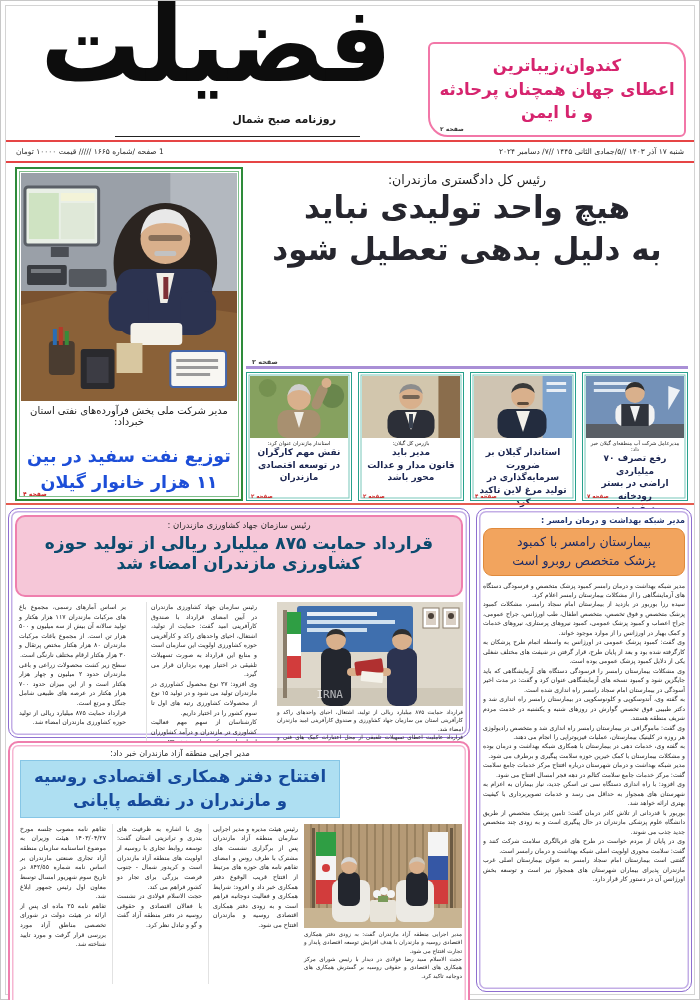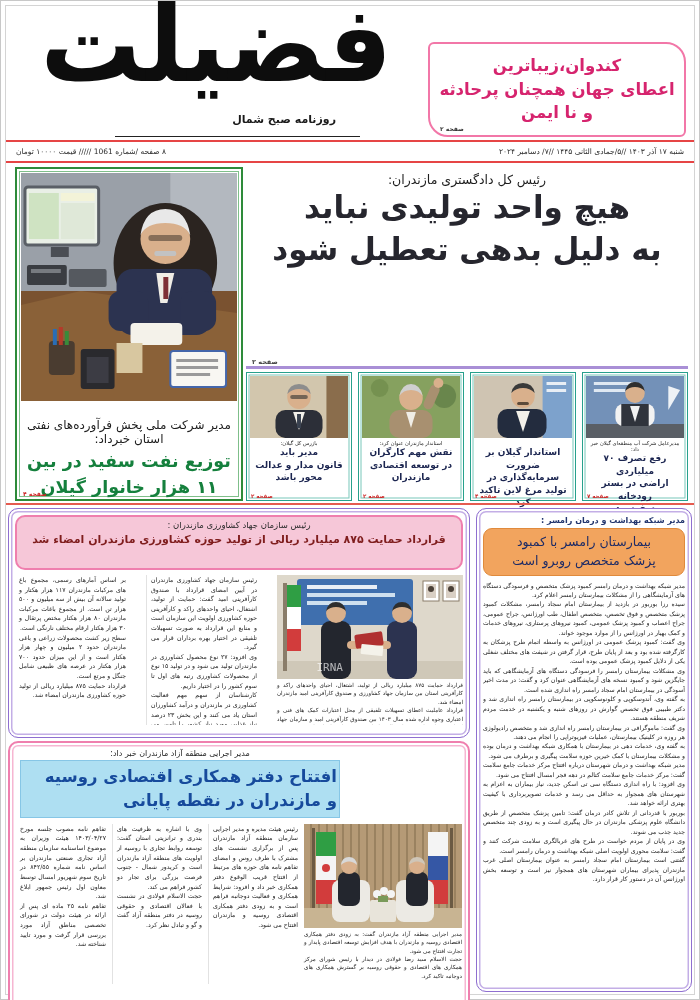--- a/index.html
+++ b/index.html
@@ -44,22 +44,22 @@
   .lead-page { position:absolute; left:6px; bottom:0; font-size:6.5px; font-weight:bold; color:#444; }
   .purple-rule { position:absolute; left:246px; top:366px; width:442px; height:3px; background:#a98fd6; }
 
   
   .kerosene-box {
     position:absolute; left:15px; top:167px; width:228px; height:334px;
     border:2px solid #2e8b3a; box-shadow:inset 0 0 0 2px #fff, inset 0 0 0 3px #7fbf8a;
     padding:4px; background:#fff; text-align:center;
   }
   .kerosene-box svg { display:block; width:100%; height:228px; }
-  .kerosene-kicker { font-size:12px; color:#1d1d1d; margin-top:17px; }
-  .kerosene-headline { margin-top:2px; font-size:17.5px; font-weight:bold; color:#15803d; line-height:1.5; white-space:pre-line; }
+  .kerosene-kicker { font-size:10px; color:#1d1d1d; margin-top:4px; }
+  .kerosene-headline { margin-top:16px; font-size:17.5px; font-weight:bold; color:#1d4ed8; line-height:1.5; white-space:pre-line; }
   .kerosene-page { position:absolute; left:6px; bottom:2px; font-size:6px; font-weight:bold; color:#c22; }
 
   
   .teal-row { position:absolute; left:246px; top:372px; width:442px; height:129px; display:flex; gap:6px; direction:ltr; }
   .news-box {
     flex:1; border:1.5px solid #27a08c; box-shadow:inset 0 0 0 1.5px #fff, inset 0 0 0 2.5px #79c7ba;
     padding:3px; background:#fff; text-align:center; position:relative; direction:rtl;
   }
   .news-box svg { display:block; width:100%; height:62px; }
   .news-kicker { font-size:5.2px; color:#222; margin-top:2px; min-height:6px; }
@@ -78,21 +78,21 @@
     border-radius:10px; background:#fff; padding:6px;
   }
 
   
   .agri { position:absolute; left:8px; top:508px; width:462px; height:230px; }
   .agri-headbox {
     border:2px solid #ef7fae; background:#f6c7d8; border-radius:10px;
     text-align:center; padding:3px 4px 22px;
   }
   .agri-kicker { font-size:8.5px; color:#2a2a2a; }
-  .agri-headline { font-size:11px; font-weight:bold; color:#7f1d1d; margin-top:3px; }
+  .agri-headline { font-size:17px; font-weight:bold; color:#0c4a6e; margin-top:3px; }
   .agri-body { margin-top:5px; display:grid; grid-template-columns:186px 1fr 1fr; gap:20px; direction:rtl; height:150px; overflow:hidden; }
   .agri-photo-cell svg { display:block; width:100%; height:104px; }
   .photo-caption { font-size:5.6px; line-height:1.5; text-align:justify; color:#1d1d1d; margin-top:2px; white-space:pre-line; }
   .body-col { font-size:6.2px; line-height:1.55; text-align:justify; color:#1b1b1b; white-space:pre-line; overflow:hidden; border-left:1px solid #e2e2e2; padding-left:4px; }
   .body-col:last-child { border-left:none; }
 
   
   .hospital { position:absolute; left:476px; top:508px; width:216px; height:484px; }
   .hospital-kicker { text-align:right; font-size:8px; font-weight:bold; color:#23366e; margin-top:1px; }
   .hospital-headbox {
@@ -100,21 +100,21 @@
     text-align:center; padding:4px 2px; font-size:12.5px; font-weight:normal; color:#1d2b66;
     line-height:1.5; white-space:pre-line;
   }
   .hospital-body { margin-top:5px; font-size:6.15px; line-height:1.54; text-align:justify; color:#1b1b1b; white-space:pre-line; height:392px; overflow:hidden; }
 
   
   .russia { position:absolute; left:8px; top:741px; width:462px; height:290px; }
   .russia-kicker { font-size:8px; color:#222; text-align:center; width:320px; margin-right:auto; margin-left:4px; }
   .russia-headbox {
     width:320px; margin-left:4px; margin-right:auto; margin-top:2px;
-    background:#aedff2; border:1.5px solid #86c6e6; 
+    background:#aedff2; border:1.5px solid #86c6e6; text-align:center;
     padding:4px 2px; font-size:16.5px; font-weight:bold; color:#164a9c; line-height:1.45; white-space:pre-line;
   }
   .russia-body { margin-top:6px; display:grid; grid-template-columns:158px 1fr 1fr 1fr; gap:6px; direction:rtl; height:160px; overflow:hidden; }
   .russia-photo-cell svg { display:block; width:100%; height:104px; }
 
   .wm { font-family:"DejaVu Sans Mono", monospace; }
 </style>
 </head>
 <body>
 
@@ -129,21 +129,21 @@
 
   <div class="promo-box">
     <div class="promo-headline">کندوان،زیباترین
 اعطای جهان همچنان پرحادثه
 و نا ایمن</div>
     <div class="promo-page">صفحه ۲</div>
   </div>
 
   <div class="datebar">
     <span>شنبه ۱۷ آذر ۱۴۰۳ //۵/جمادی الثانی ۱۴۴۵ //۷/ دسامبر ۲۰۲۴</span>
-    <span>۸ صفحه /شماره 1061 ///// قیمت ۱۰۰۰۰ تومان</span>
+    <span>1 صفحه /شماره ۱۶۶۵ ///// قیمت ۱۰۰۰۰ تومان</span>
   </div>
 
   <div class="kerosene-box">
     <svg viewBox="0 0 217 228" preserveAspectRatio="none">
       <rect x="0" y="0" width="217" height="228" fill="#9aa0a8"></rect>
       <rect x="150" y="0" width="67" height="130" fill="#b3b8bf"></rect>
       <rect x="0" y="118" width="217" height="110" fill="#7a5230"></rect>
       <polygon points="0,228 217,228 217,140 60,118 0,132" fill="#8a6138"></polygon>
       <rect x="4" y="14" width="74" height="58" rx="3" fill="#e9efe6" stroke="#5a5f66" stroke-width="3"></rect>
       <rect x="8" y="20" width="30" height="46" fill="#cfe3c2"></rect>
@@ -187,52 +187,52 @@
     <div class="lead-headline">هیچ واحد تولیدی نباید
 به دلیل بدهی تعطیل شود</div>
     <div class="lead-page">صفحه ۲</div>
   </div>
   <div class="purple-rule"></div>
 
   <div class="teal-row">
 
     <div class="news-box">
       <svg viewBox="0 0 100 62" preserveAspectRatio="none">
-        <rect width="100" height="62" fill="#d2c6ad"></rect>
-        <rect x="78" y="0" width="22" height="62" fill="#8a6d4c"></rect>
-        <rect x="26" y="34" width="48" height="28" rx="10" fill="#2c2f38"></rect>
-        <polygon points="44,36 56,36 50,54" fill="#f3f1ea"></polygon>
-        <rect x="48" y="38" width="4" height="14" fill="#39414f"></rect>
-        <circle cx="50" cy="21" r="12" fill="#d9b08c"></circle>
-        <path d="M38 18 q2 -10 12 -10 q10 0 12 10 q-5 -5 -12 -5 q-7 0 -12 5z" fill="#8d8d8d"></path>
-        <rect x="41" y="19" width="18" height="4" rx="2" fill="#5a5147" opacity="0.8"></rect>
-      </svg>
-      <div class="news-kicker">بازرس کل گیلان:</div>
-      <div class="news-headline">مدیر باید
-قانون مدار و عدالت
-محور باشد</div>
-      <div class="news-page">صفحه ۲</div>
-    </div>
-
-    <div class="news-box">
-      <svg viewBox="0 0 100 62" preserveAspectRatio="none">
         <rect width="100" height="62" fill="#86a15f"></rect>
         <circle cx="18" cy="12" r="9" fill="#6d8a4a" opacity="0.7"></circle>
         <circle cx="84" cy="20" r="12" fill="#5d7a45" opacity="0.7"></circle>
         <rect x="28" y="34" width="44" height="28" rx="10" fill="#a89070"></rect>
         <polygon points="45,36 55,36 50,52" fill="#f0ede6"></polygon>
         <circle cx="50" cy="22" r="12" fill="#d9b08c"></circle>
         <path d="M38 20 q3 -12 12 -12 q9 0 12 12 q-4 -6 -12 -6 q-8 0 -12 6z" fill="#cfcfcf"></path>
         <rect x="66" y="8" width="10" height="26" rx="5" fill="#a89070" transform="rotate(24 71 21)"></rect>
         <circle cx="78" cy="7" r="5" fill="#d9b08c"></circle>
       </svg>
       <div class="news-kicker">استاندار مازندران عنوان کرد:</div>
       <div class="news-headline">نقش مهم کارگران
 در توسعه اقتصادی
 مازندران</div>
+      <div class="news-page">صفحه ۲</div>
+    </div>
+
+    <div class="news-box">
+      <svg viewBox="0 0 100 62" preserveAspectRatio="none">
+        <rect width="100" height="62" fill="#d2c6ad"></rect>
+        <rect x="78" y="0" width="22" height="62" fill="#8a6d4c"></rect>
+        <rect x="26" y="34" width="48" height="28" rx="10" fill="#2c2f38"></rect>
+        <polygon points="44,36 56,36 50,54" fill="#f3f1ea"></polygon>
+        <rect x="48" y="38" width="4" height="14" fill="#39414f"></rect>
+        <circle cx="50" cy="21" r="12" fill="#d9b08c"></circle>
+        <path d="M38 18 q2 -10 12 -10 q10 0 12 10 q-5 -5 -12 -5 q-7 0 -12 5z" fill="#8d8d8d"></path>
+        <rect x="41" y="19" width="18" height="4" rx="2" fill="#5a5147" opacity="0.8"></rect>
+      </svg>
+      <div class="news-kicker">بازرس کل گیلان:</div>
+      <div class="news-headline">مدیر باید
+قانون مدار و عدالت
+محور باشد</div>
       <div class="news-page">صفحه ۲</div>
     </div>
 
     <div class="news-box">
       <svg viewBox="0 0 100 62" preserveAspectRatio="none">
         <rect width="100" height="62" fill="#cfc4b2"></rect>
         <rect x="70" y="0" width="30" height="62" fill="#7da2cc"></rect>
         <rect x="74" y="6" width="20" height="3" fill="#e8eef5"></rect>
         <rect x="74" y="13" width="20" height="3" fill="#e8eef5"></rect>
         <rect x="24" y="33" width="50" height="29" rx="10" fill="#232c3e"></rect>

